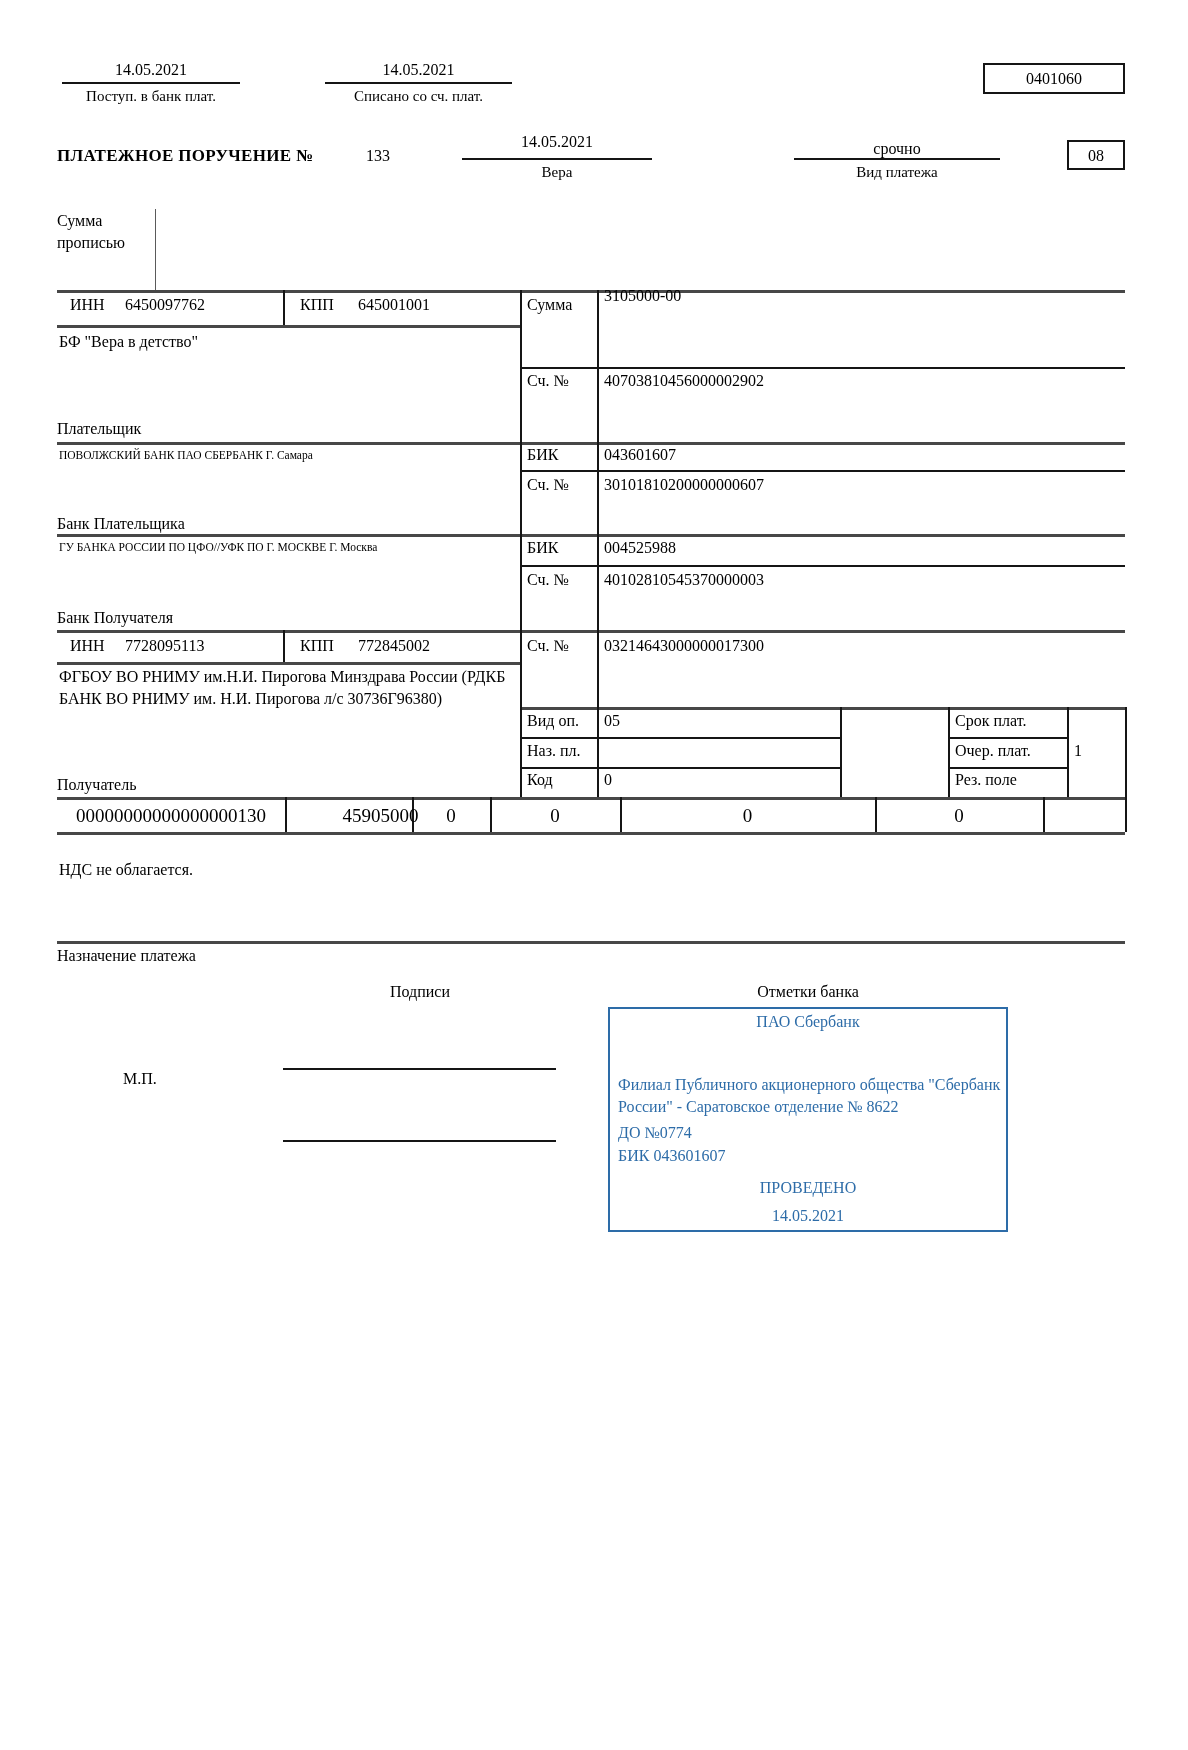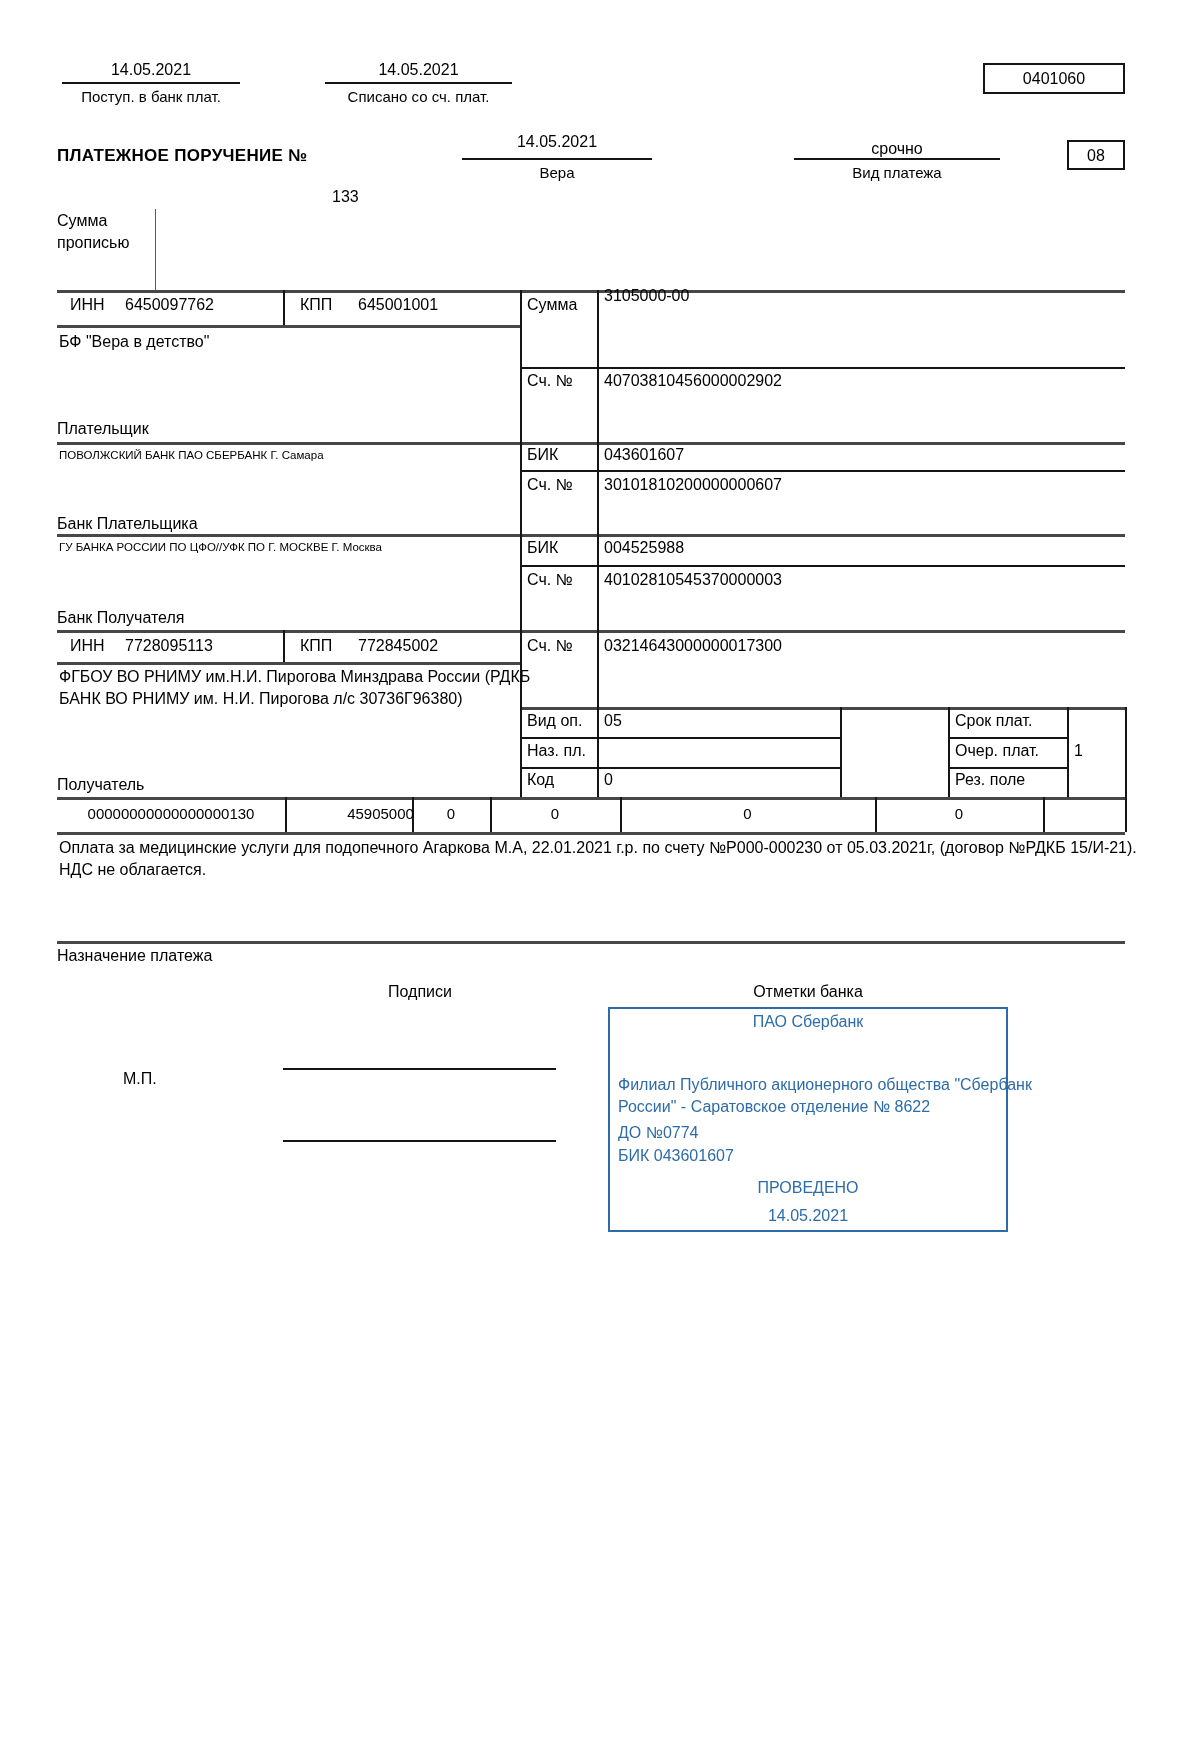--- a/index.html
+++ b/index.html
@@ -1,23 +1,23 @@
 <!DOCTYPE html>
 <html style="--stamp-color: #2d6ca8;"><head>
 <meta charset="utf-8">
 <style>
   html,body{margin:0;padding:0;background:#fff;}
   .page{position:relative;width:1188px;height:1248px;background:#fff;overflow:hidden;
-        font-family:Liberation Sans, sans-serif;color:#000;}
+        font-family:Liberation Serif, serif;color:#000;}
   .abs{position:absolute;white-space:nowrap;}
   .t{font-size:16px;line-height:1.15;}
   .ts{font-size:15px;line-height:1.15;}
   .tsm{font-size:11.5px;line-height:1.2;}
   .tb{font-size:17px;font-weight:bold;letter-spacing:.3px;}
-  .num{font-size:15px;}
+  .num{font-size:19px;}
   .ctr{text-align:center;}
   .hl{position:absolute;height:1.5px;background:#151515;}
   .hl2{position:absolute;height:2.5px;background:#474747;}
   .vl{position:absolute;width:1.5px;background:#151515;}
   .vthin{position:absolute;width:1px;background:#5a5a5a;}
   .box{position:absolute;border:2px solid #151515;box-sizing:border-box;text-align:center;}
   .stamp{position:absolute;border:2px solid var(--stamp-color,#2d6ca8);box-sizing:border-box;}
   .blue{color:var(--stamp-color,#2d6ca8);}
 </style>
 </head>
@@ -29,21 +29,21 @@
   <div class="hl" style="left:62px;top:82px;width:178px;"></div>
   <div class="abs ts ctr" style="left:40px;top:88px;width:222px;">Поступ. в банк плат.</div>
 
   <div class="abs t ctr" style="left:325px;top:61px;width:187px;">14.05.2021</div>
   <div class="hl" style="left:325px;top:82px;width:187px;"></div>
   <div class="abs ts ctr" style="left:310px;top:88px;width:217px;">Списано со сч. плат.</div>
 
   <div class="box t" style="left:983px;top:63px;width:142px;height:31px;line-height:28px;">0401060</div>
 
   <div class="abs tb" style="left:57px;top:146px;">ПЛАТЕЖНОЕ ПОРУЧЕНИЕ №</div>
-  <div class="abs t" style="left:332px;top:147px;margin-top:41px;">133</div>
+  <div class="abs t" style="left:366px;top:147px;">133</div>
 
   <div class="abs t ctr" style="left:462px;top:133px;width:190px;">14.05.2021</div>
   <div class="hl" style="left:462px;top:158px;width:190px;"></div>
   <div class="abs ts ctr" style="left:462px;top:164px;width:190px;">Вера</div>
 
   <div class="abs t ctr" style="left:794px;top:140px;width:206px;">срочно</div>
   <div class="hl" style="left:794px;top:158px;width:206px;"></div>
   <div class="abs ts ctr" style="left:794px;top:164px;width:206px;">Вид платежа</div>
 
   <div class="box t" style="left:1067px;top:140px;width:58px;height:30px;line-height:27px;">08</div>
@@ -140,21 +140,20 @@
   <div class="vl" style="left:1125px;top:797px;height:35px;"></div>
 
   <div class="abs num ctr" style="left:57px;top:805px;width:228px;">00000000000000000130</div>
   <div class="abs num ctr" style="left:285px;top:805px;width:127px;margin-left:32px;">45905000</div>
   <div class="abs num ctr" style="left:412px;top:805px;width:78px;">0</div>
   <div class="abs num ctr" style="left:490px;top:805px;width:130px;">0</div>
   <div class="abs num ctr" style="left:620px;top:805px;width:255px;">0</div>
   <div class="abs num ctr" style="left:875px;top:805px;width:168px;">0</div>
   <div class="abs num ctr" style="left:1043px;top:805px;width:82px;"></div>
 
-  <div class="abs t" style="left:59px;top:839px;">Оплата за медицинские услуги для подопечного Агаркова М.А, 22.01.2021 г.р. по счету №Р000-000230 от 05.03.2021г, (договор №РДКБ 15/И-21).</div>
   <div class="abs t" style="left:59px;top:861px;">НДС не облагается.</div>
   <div class="abs t" style="left:57px;top:947px;">Назначение платежа</div>
 
   <div class="abs t ctr" style="left:320px;top:983px;width:200px;">Подписи</div>
   <div class="abs t ctr" style="left:700px;top:983px;width:216px;">Отметки банка</div>
 
   <div class="stamp" style="left:608px;top:1007px;width:400px;height:225px;"></div>
   <div class="abs t ctr blue" style="left:608px;top:1013px;width:400px;">ПАО Сбербанк</div>
   <div class="abs t blue" style="left:618px;top:1076px;">Филиал Публичного акционерного общества "Сбербанк</div>
   <div class="abs t blue" style="left:618px;top:1098px;">России" - Саратовское отделение № 8622</div>

